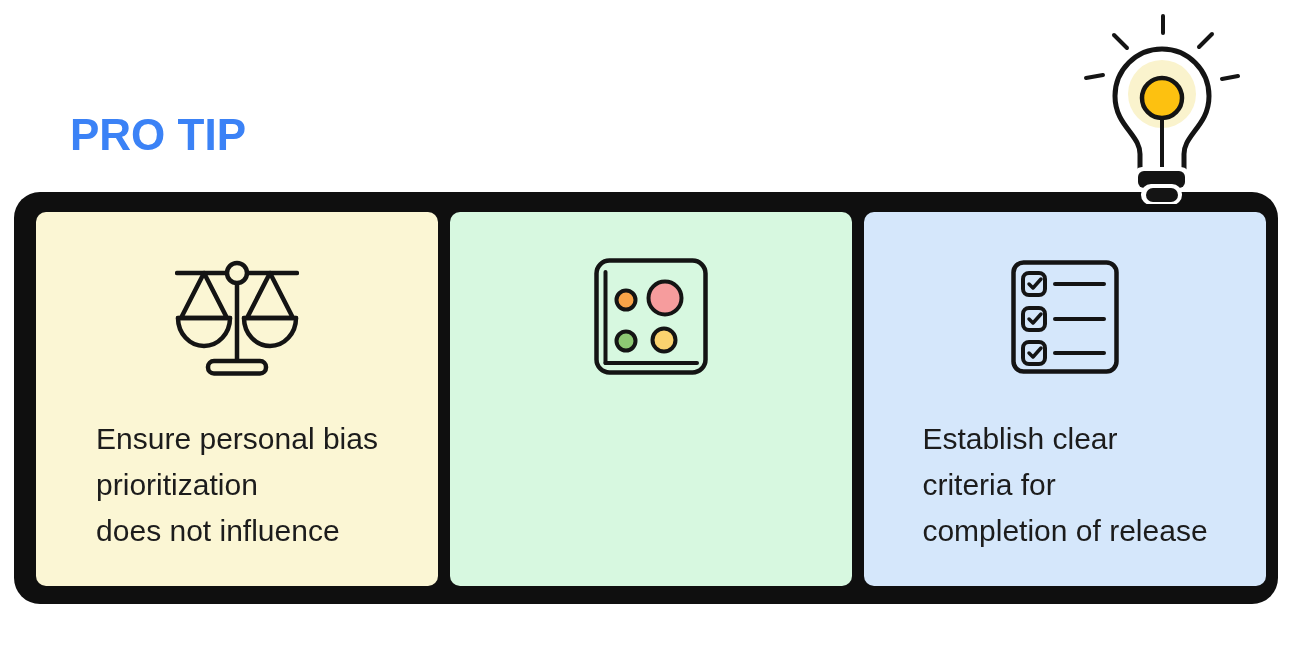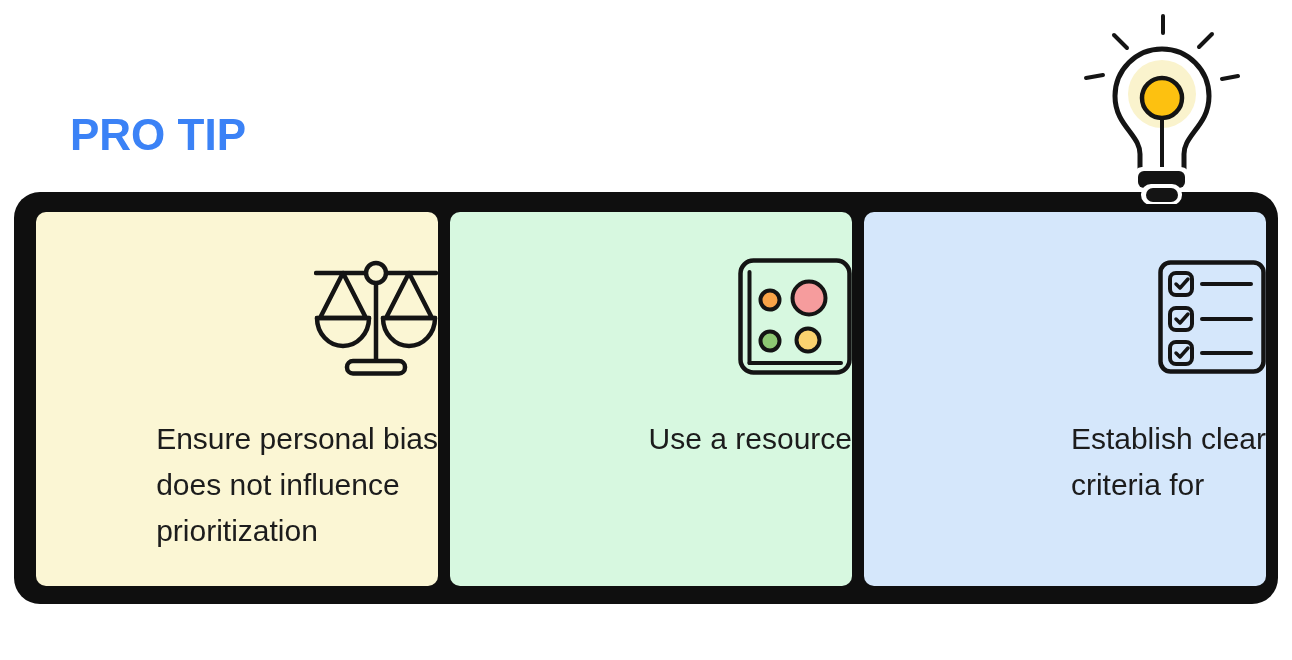--- a/index.html
+++ b/index.html
@@ -15,21 +15,21 @@
     letter-spacing:0px;color:#000000;white-space:nowrap;
   }
   .bulb{position:absolute;left:1082px;top:8px;width:158px;height:196px;z-index:3;}
   .panel{
     position:absolute;left:14px;top:192px;width:1264px;height:412px;
     border-radius:26px;z-index:1;
   }
   .card{
     position:absolute;top:20px;height:374px;width:402px;
     border-radius:10px;
-    display:flex;flex-direction:column;align-items:flex-end;
+    display:flex;flex-direction:column;align-items:center;
     box-sizing:border-box;padding-top:46px;
   }
   .card-1{left:22px;}
   .card-2{left:436px;}
   .card-3{left:850px;}
   .icon-slot{height:118px;display:flex;align-items:flex-start;justify-content:center;}
   .card-text{
     margin-top:40px;
     font-size:30px;line-height:46px;font-weight:400;
     text-align:left;width:fit-content;
@@ -73,41 +73,40 @@
           <line x1="69" y1="60" x2="121" y2="60"></line>
           <path d="M69 60 a26 28 0 0 0 52 0"></path>
           <line x1="62" y1="25" x2="62" y2="106"></line>
         </g>
         <circle cx="62" cy="15" r="10" stroke="#141414" stroke-width="4.5" fill="#FBF6D4"></circle>
         <rect x="33" y="103" width="58" height="12.5" rx="6" stroke="#141414" stroke-width="4.5" fill="#FBF6D4"></rect>
       </svg>
     </div>
     <div class="card-text">
       <div>Ensure personal bias</div>
+      <div>prioritization</div>
       <div>does not influence</div>
-      <div>prioritization</div>
     </div>
   </div>
 
   <div class="card card-2" style="background: rgb(215, 248, 224);">
     <div class="icon-slot">
       <svg width="114" height="118" viewBox="0 0 114 118">
         <rect x="2.5" y="2.5" width="109" height="112" rx="13" fill="none" stroke="#141414" stroke-width="4.5"></rect>
         <g stroke="#141414" stroke-width="4" stroke-linecap="round">
           <line x1="11.5" y1="14" x2="11.5" y2="105"></line>
           <line x1="11.5" y1="105" x2="103" y2="105"></line>
         </g>
         <circle cx="32" cy="42" r="9.5" stroke="#141414" stroke-width="4" fill="#F9A348"></circle>
         <circle cx="71" cy="40" r="16.5" stroke="#141414" stroke-width="4" fill="#F69C9D"></circle>
         <circle cx="32" cy="83" r="9.5" stroke="#141414" stroke-width="4" fill="#8DC873"></circle>
         <circle cx="70" cy="82" r="11.5" stroke="#141414" stroke-width="4" fill="#FBD36F"></circle>
       </svg>
     </div>
     <div class="card-text">
-      <div>Use a resource</div>
     </div>
   </div>
 
   <div class="card card-3" style="background: rgb(213, 231, 251);">
     <div class="icon-slot">
       <svg width="108" height="114" viewBox="0 0 108 114" style="margin-top:2px">
         <rect x="2.5" y="2.5" width="103" height="109" rx="10" fill="none" stroke="#141414" stroke-width="4.5"></rect>
         <g fill="none" stroke="#141414" stroke-linecap="round" stroke-linejoin="round">
           <rect x="12" y="13" width="22" height="22" rx="6" stroke-width="4"></rect>
           <path d="M18 24 l4 4 l8 -9" stroke-width="3.5"></path>
@@ -117,16 +116,17 @@
           <line x1="44" y1="59" x2="93" y2="59" stroke-width="4"></line>
           <rect x="12" y="82" width="22" height="22" rx="6" stroke-width="4"></rect>
           <path d="M18 93 l4 4 l8 -9" stroke-width="3.5"></path>
           <line x1="44" y1="93" x2="93" y2="93" stroke-width="4"></line>
         </g>
       </svg>
     </div>
     <div class="card-text">
       <div>Establish clear</div>
       <div>criteria for</div>
+      <div>completion of release</div>
     </div>
   </div>
 
 </div>
 
 </body></html>

